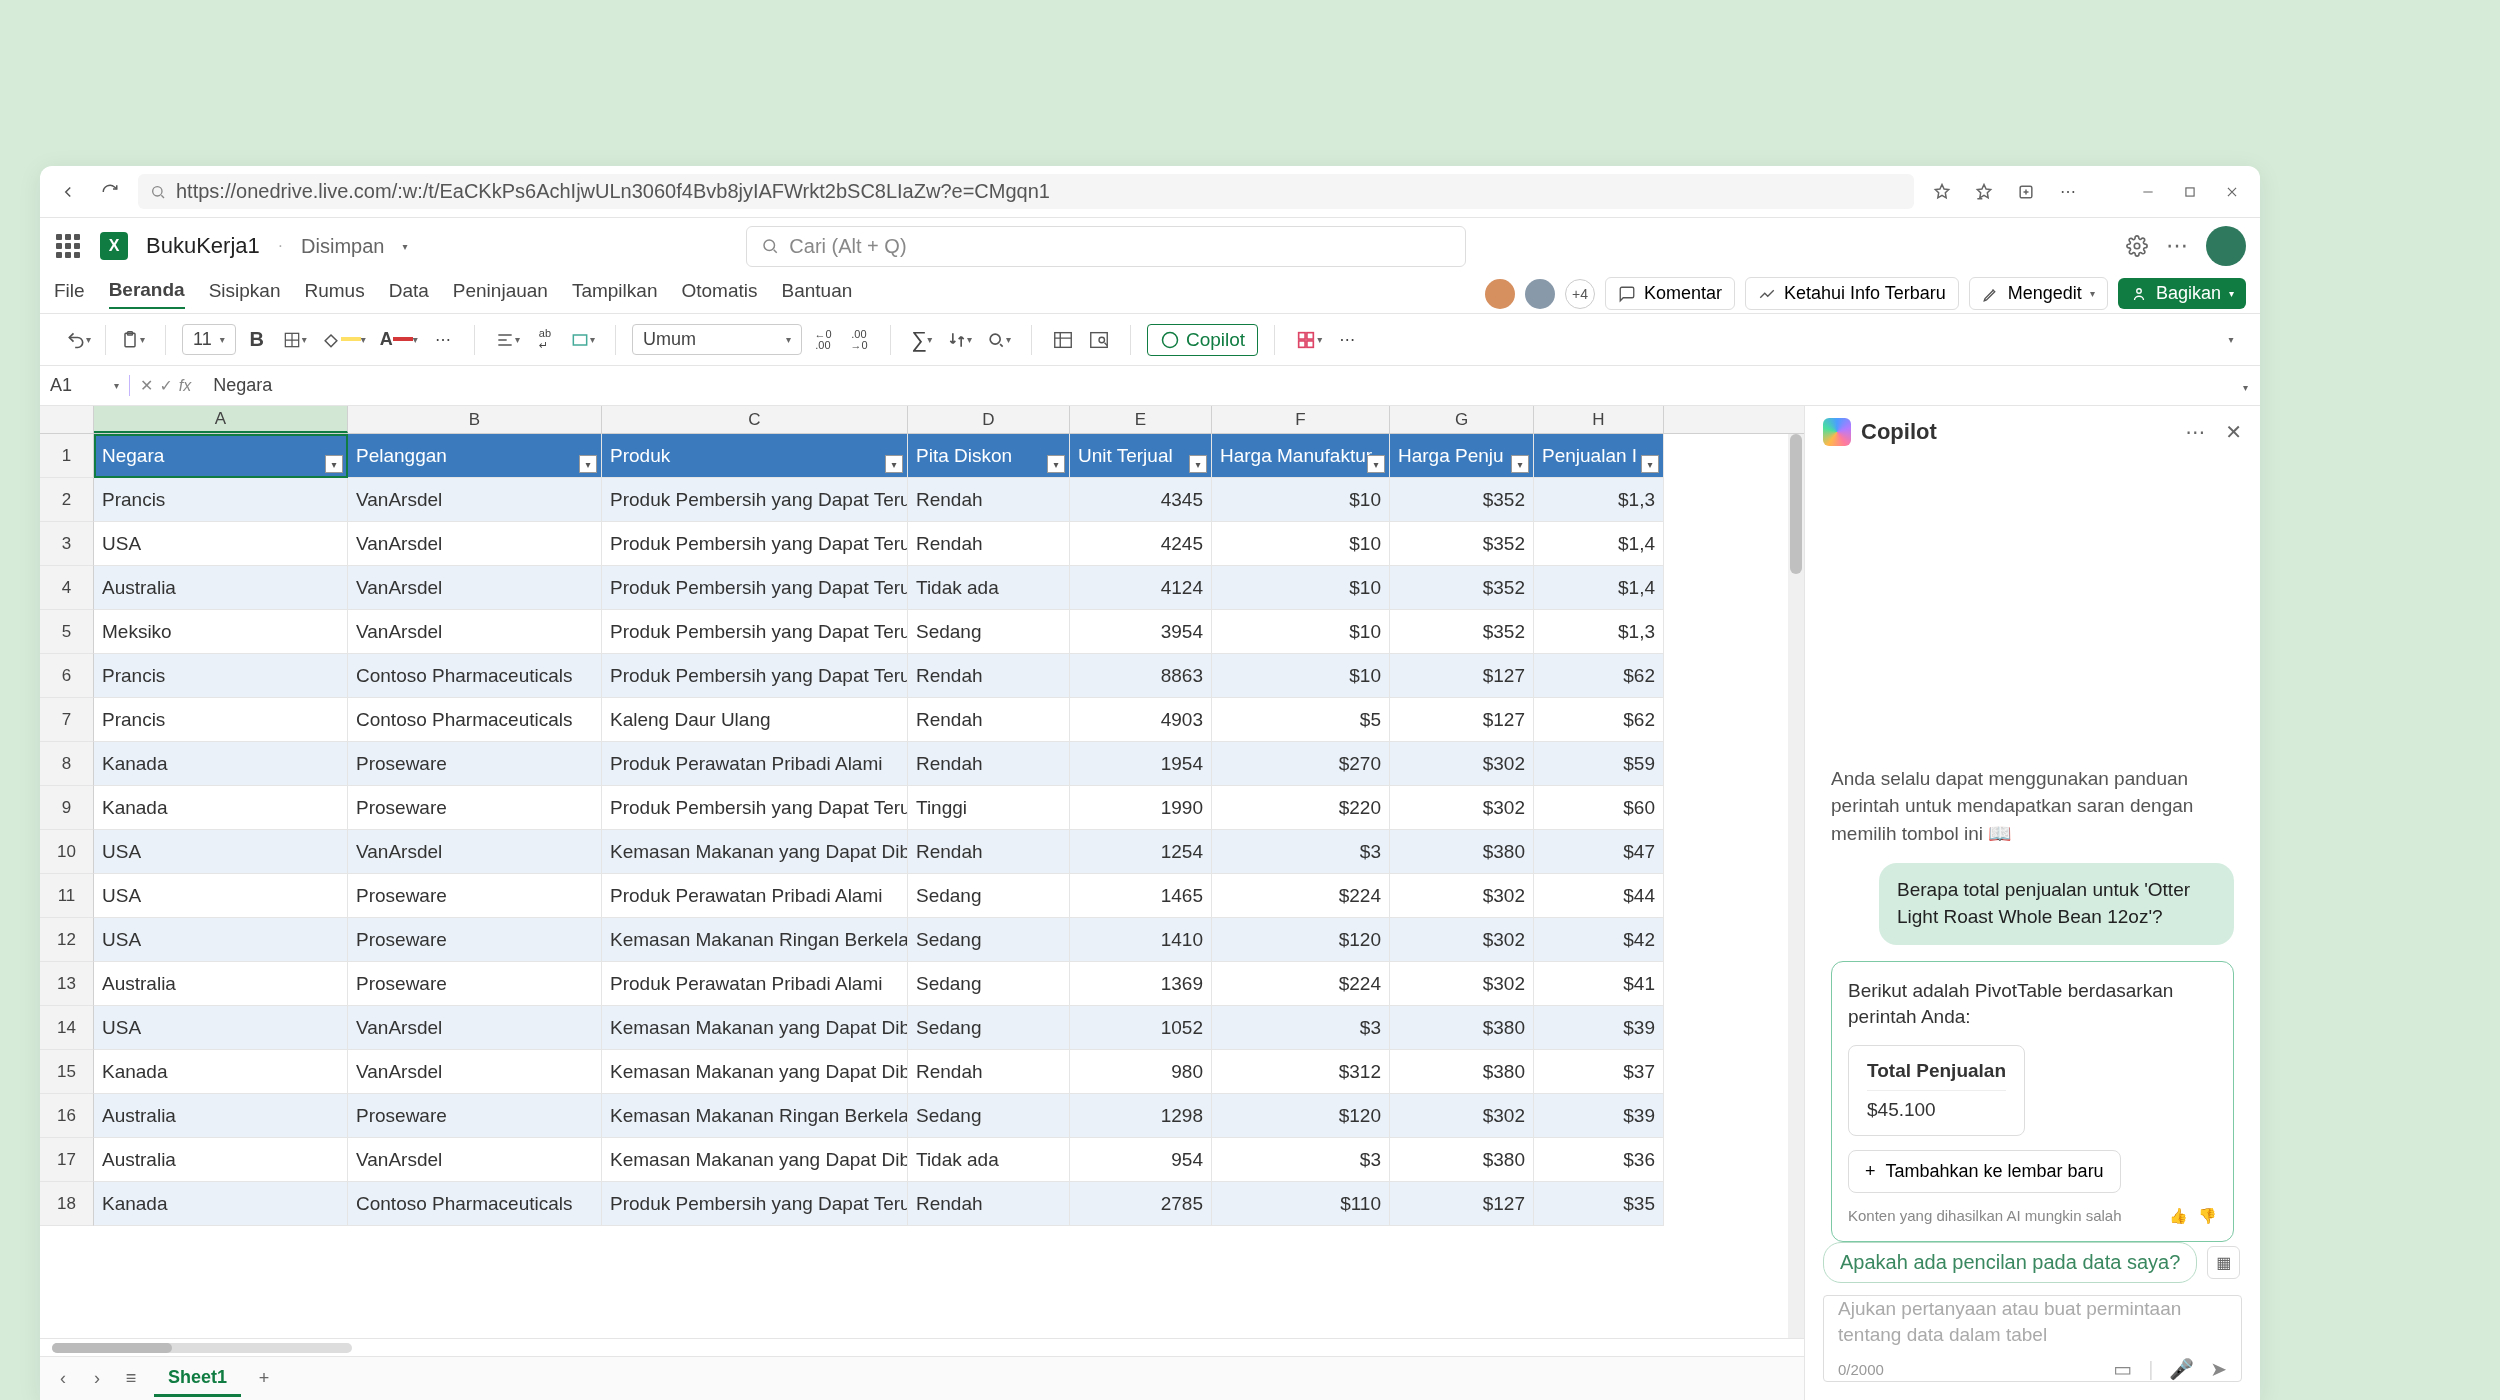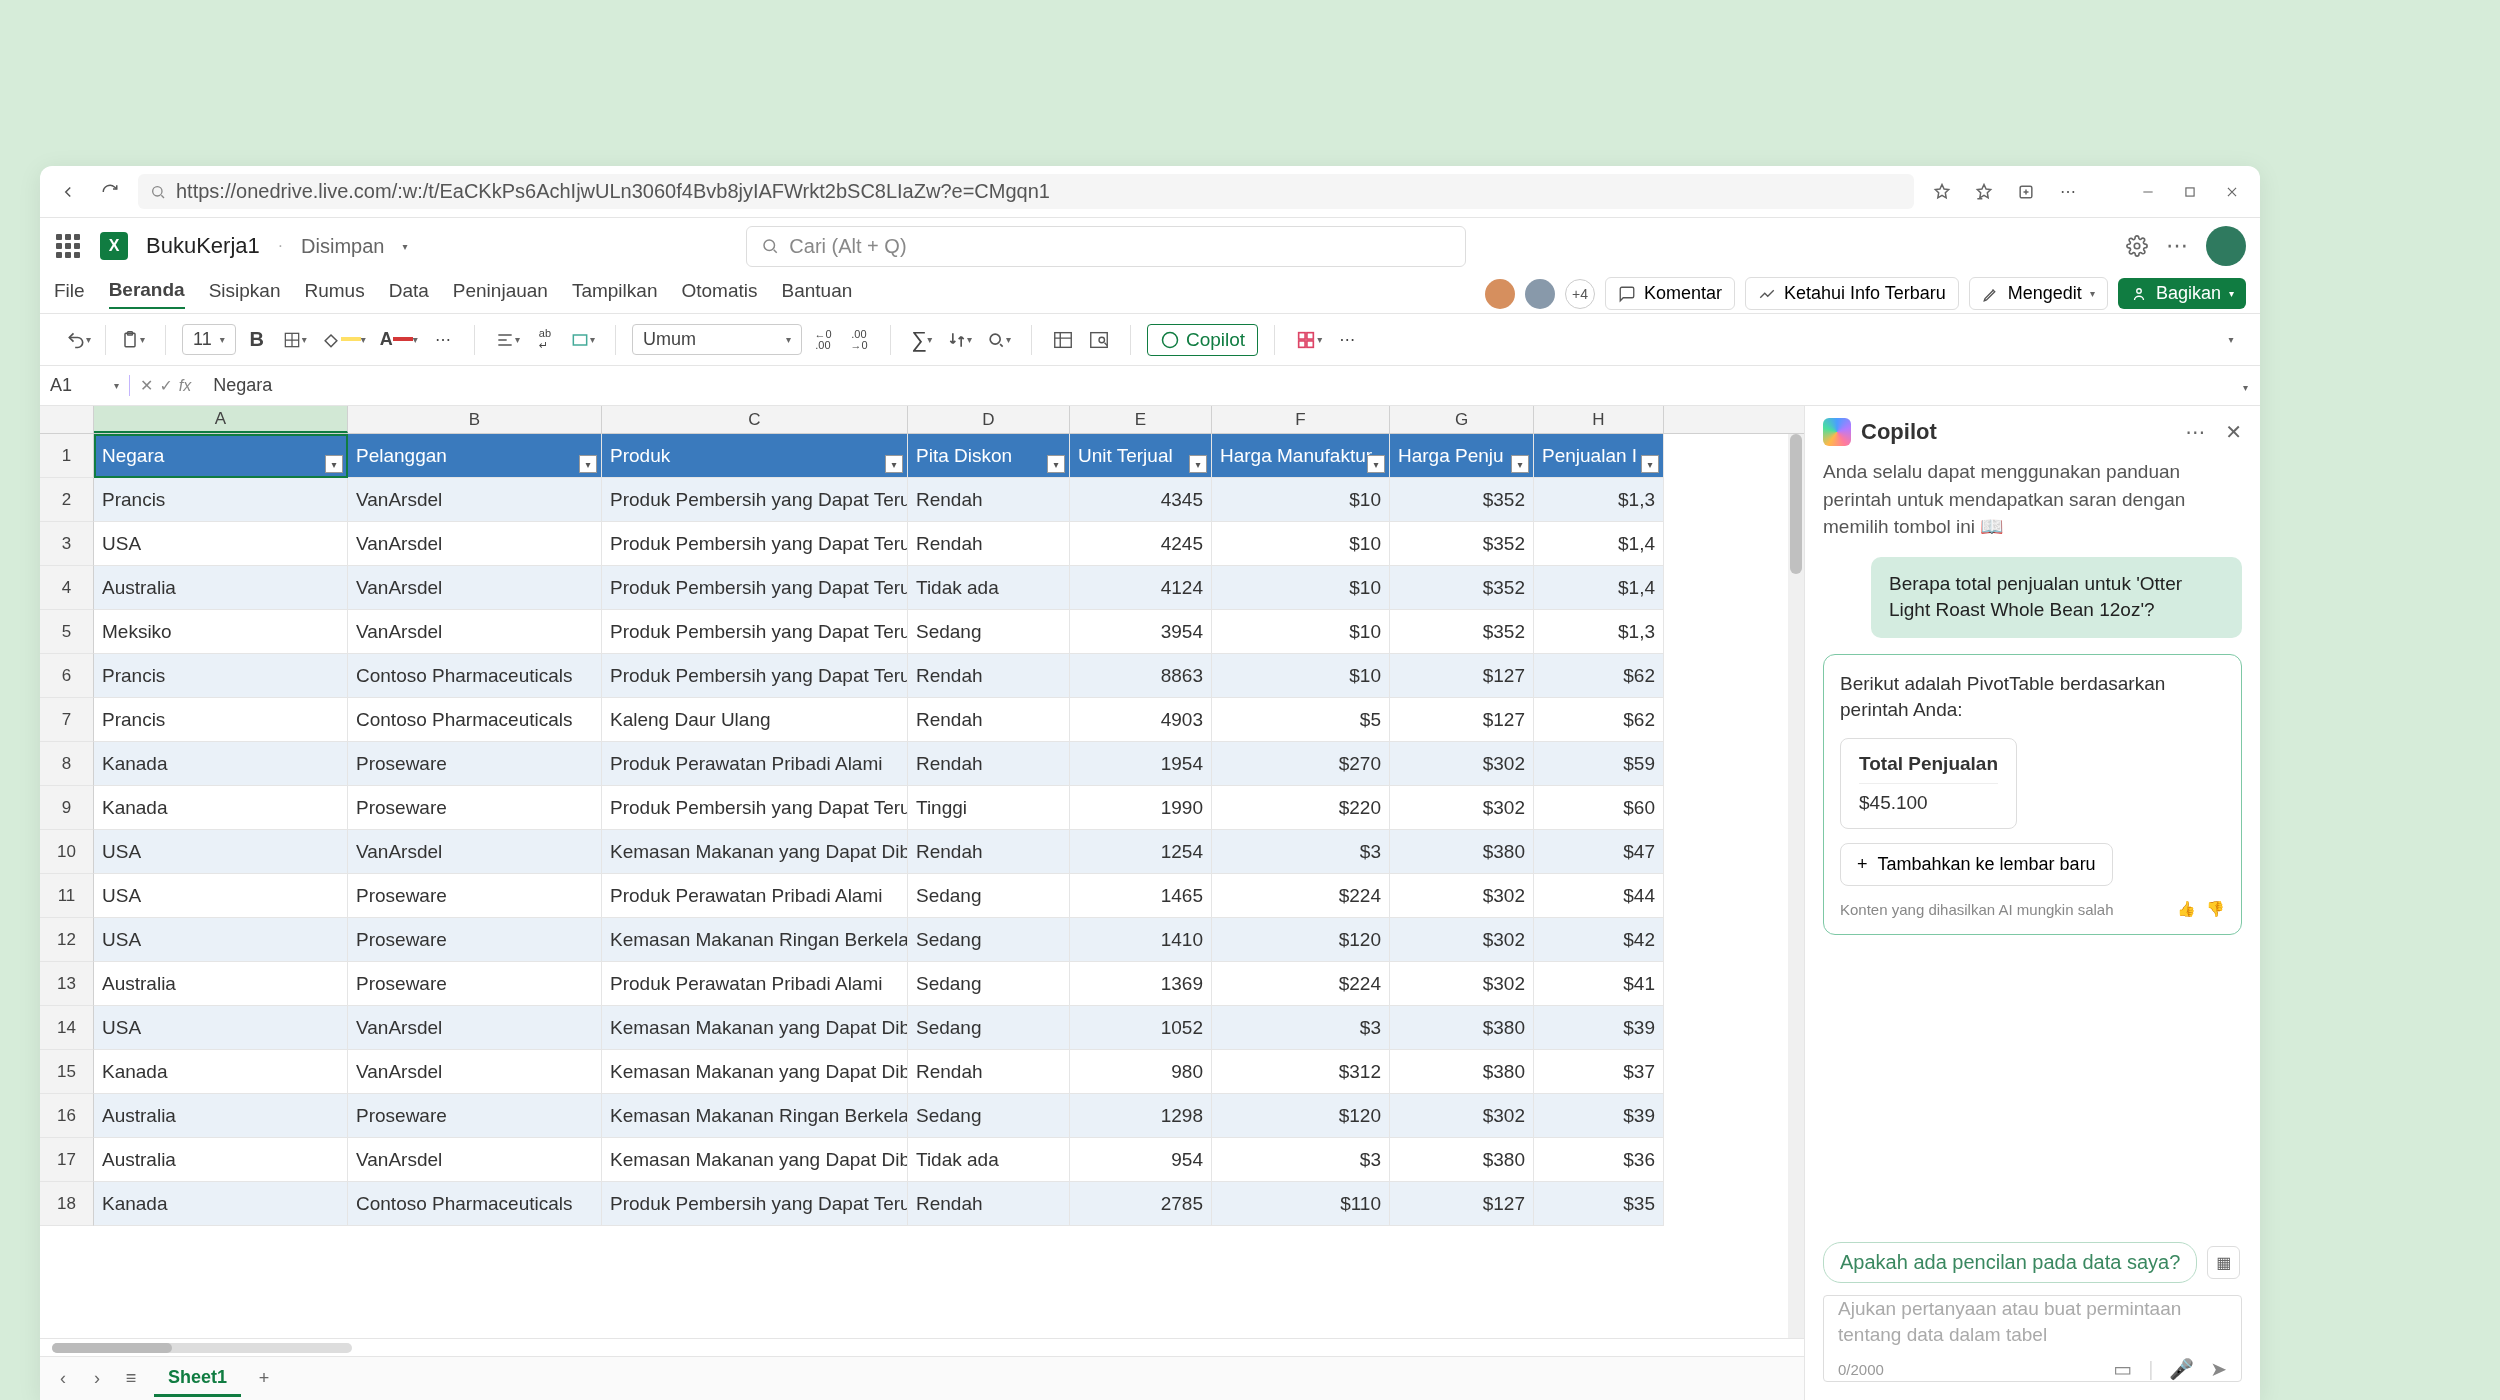--- a/index.html
+++ b/index.html
@@ -71,23 +71,23 @@
   .cw-A { width:254px; } .cw-B { width:254px; } .cw-C { width:306px; } .cw-D { width:162px; }
   .cw-E { width:142px; } .cw-F { width:178px; } .cw-G { width:144px; } .cw-H { width:130px; }
   
   .vscroll { position:absolute; right:0; top:0; bottom:0; width:16px; background:#f0f0f0; }
   .vscroll .thumb { position:absolute; left:2px; right:2px; top:0; height:140px; background:#c0c0c0; border-radius:6px; }
   
   .copilot { width:456px; border-left:1px solid #e5e5e5; display:flex; flex-direction:column; background:#fff; }
   .cp-header { display:flex; align-items:center; padding:12px 18px; gap:10px; }
   .cp-logo { width:28px; height:28px; border-radius:6px; background:conic-gradient(#4a9eff,#b47aff,#ff7a9e,#ffb84a,#4adf9e,#4a9eff); }
   .cp-title { font-size:22px; font-weight:600; color:#333; flex:1; }
-  .cp-body { flex:1; padding:0 18px; overflow-y:auto; display:flex; flex-direction:column; gap:16px; }
+  .cp-body { flex:1; padding:0 26px; overflow-y:auto; display:flex; flex-direction:column; gap:16px;justify-content:flex-end; }
   .cp-hint { font-size:19px; color:#555; line-height:1.45; }
-  .cp-user-msg { align-self:flex-end; background:#d4ece0; border-radius:10px; padding:14px 18px; font-size:19px; color:#222; max-width:90%; line-height:1.4;margin-left:48px; }
+  .cp-user-msg { align-self:flex-end; background:#d4ece0; border-radius:18px; padding:14px 18px; font-size:19px; color:#222; max-width:90%; line-height:1.4;margin-left:48px; }
   .cp-reply { border:1.5px solid #7dc8a5; border-radius:12px; padding:16px; display:flex; flex-direction:column; gap:14px; }
   .cp-reply-text { font-size:19px; color:#333; line-height:1.4; }
   .cp-pivot { border:1px solid #ddd; border-radius:8px; padding:14px 18px; width:fit-content; }
   .cp-pivot .pt-title { font-weight:600; font-size:19px; color:#333; padding-bottom:8px; border-bottom:1px solid #eee; margin-bottom:8px; }
   .cp-pivot .pt-val { font-size:19px; color:#333; }
   .cp-action { border:1px solid #ddd; border-radius:8px; padding:10px 16px; display:flex; align-items:center; gap:10px; font-size:18px; width:fit-content; cursor:pointer; }
   .cp-disclaimer { font-size:15px; color:#888; display:flex; align-items:center; justify-content:space-between; }
   .cp-thumbs { display:flex; gap:10px; color:#888; }
   .cp-suggestion-row { display:flex; align-items:center; gap:10px; padding:0 18px; }
   .cp-sugg { border:1.5px solid #b8dcc8; color:#3a8860; border-radius:18px; padding:8px 16px; font-size:20px; cursor:pointer; }

